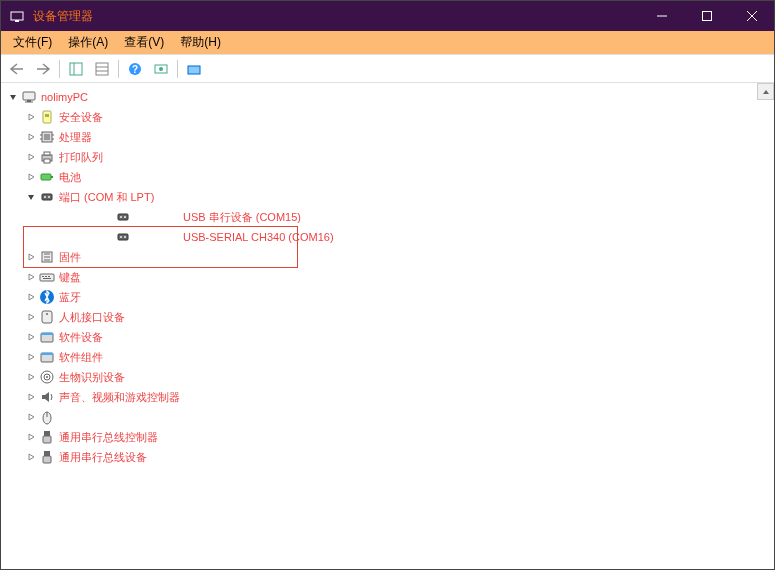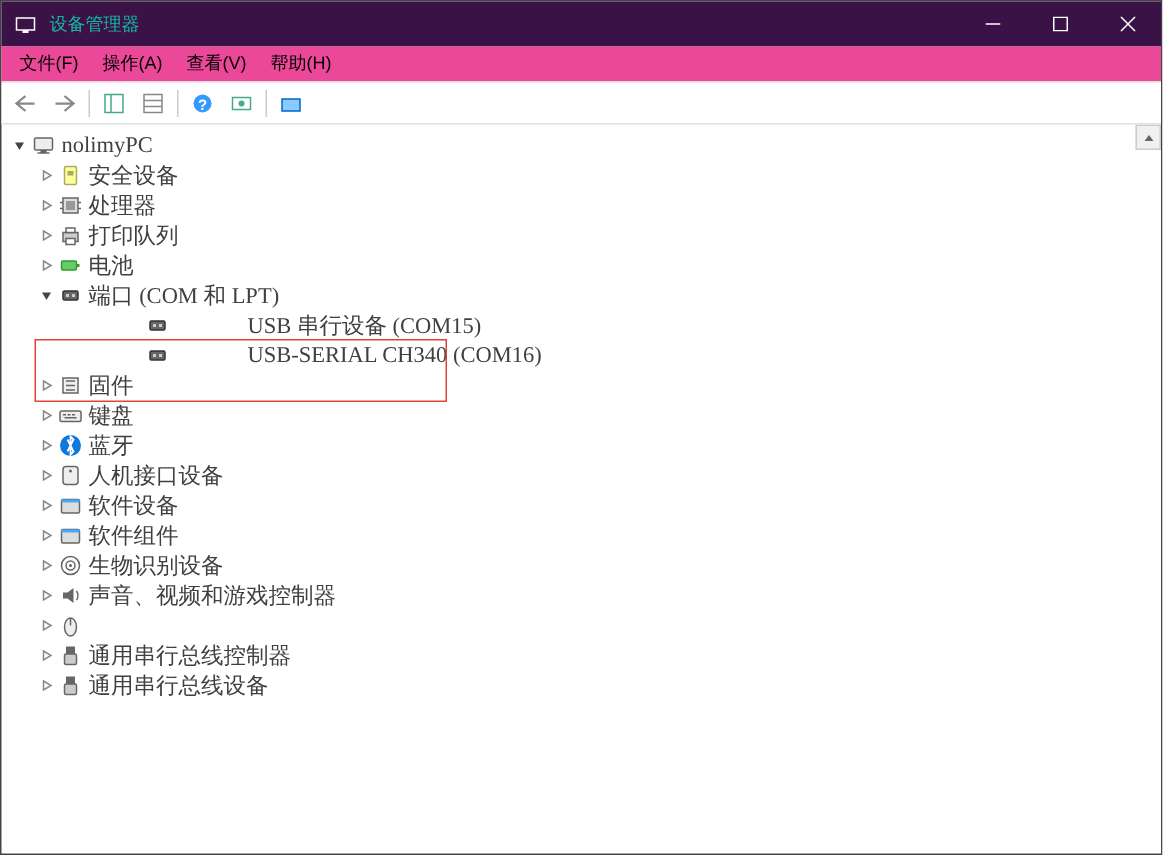--- a/index.html
+++ b/index.html
@@ -1,38 +1,38 @@
 <!DOCTYPE html>
 <html><head>
 <meta charset="utf-8">
 <style>
 * { box-sizing: border-box; margin: 0; padding: 0; }
 body { font-family: "Microsoft YaHei", "Segoe UI", sans-serif; font-size: 12px; background: #fff; }
 .window { width: 775px; height: 570px; border: 1px solid #444; display: flex; flex-direction: column; background: #fff; }
-.titlebar { height: 30px; background: #3a1248; color: #14b8a6; display: flex; align-items: center; padding: 0 0 0 8px; }
+.titlebar { height: 30px; background: #3a1248; color: #f97316; display: flex; align-items: center; padding: 0 0 0 8px; }
 .titlebar-icon { width: 16px; height: 16px; margin-right: 8px; display: flex; align-items: center; justify-content: center; }
 .titlebar-text { flex: 1; font-size: 12px; }
 .titlebar-controls { display: flex; height: 100%; }
 .titlebar-btn { width: 45px; height: 100%; display: flex; align-items: center; justify-content: center; cursor: pointer; }
-.menubar { height: 24px; background: #ec4899; border-bottom: 1px solid #e0e0e0; display: flex; padding: 0 4px; }
+.menubar { height: 24px; background: #fdba74; border-bottom: 1px solid #e0e0e0; display: flex; padding: 0 4px; }
 .menu-item { padding: 3px 8px; cursor: pointer; font-size: 12px; }
 .toolbar { height: 28px; background: #fff; border-bottom: 1px solid #e0e0e0; display: flex; align-items: center; padding: 0 4px; gap: 2px; }
 .tool-btn { width: 24px; height: 22px; display: flex; align-items: center; justify-content: center; cursor: pointer; border: 1px solid transparent; }
 .tool-sep { width: 1px; height: 18px; background: #ccc; margin: 0 2px; }
 .content { flex: 1; overflow: auto; position: relative; }
 .scroll-up { position: absolute; top: 0; right: 0; width: 17px; height: 17px; background: #f0f0f0; border: 1px solid #ccc; display: flex; align-items: center; justify-content: center; }
 .tree { padding: 4px 0; }
 .tree-row { height: 20px; display: flex; align-items: center; cursor: pointer; white-space: nowrap; }
 .expander { width: 16px; height: 16px; display: flex; align-items: center; justify-content: center; flex-shrink: 0; }
 .node-icon { width: 16px; height: 16px; margin-right: 4px; display: flex; align-items: center; justify-content: center; flex-shrink: 0; }
-.node-label { font-size: 15px; color: #404040; font-family: Liberation Serif, serif; }
+.node-label { font-size: 11px; color: #ef4444; }
 .highlight-box { position: absolute; border: 1px solid #d43; pointer-events: none; }
 .indent-0 { padding-left: 4px; }
 .indent-1 { padding-left: 22px; }
-.indent-2 { padding-left: 32px; gap: 48px; }
+.indent-2 { padding-left: 50px; gap: 48px; }
 svg { display: block; }
 </style>
 </head>
 <body>
 
 <div class="window">
 
   <div class="titlebar">
     <span class="titlebar-icon">
       <svg width="14" height="14" viewBox="0 0 14 14">

